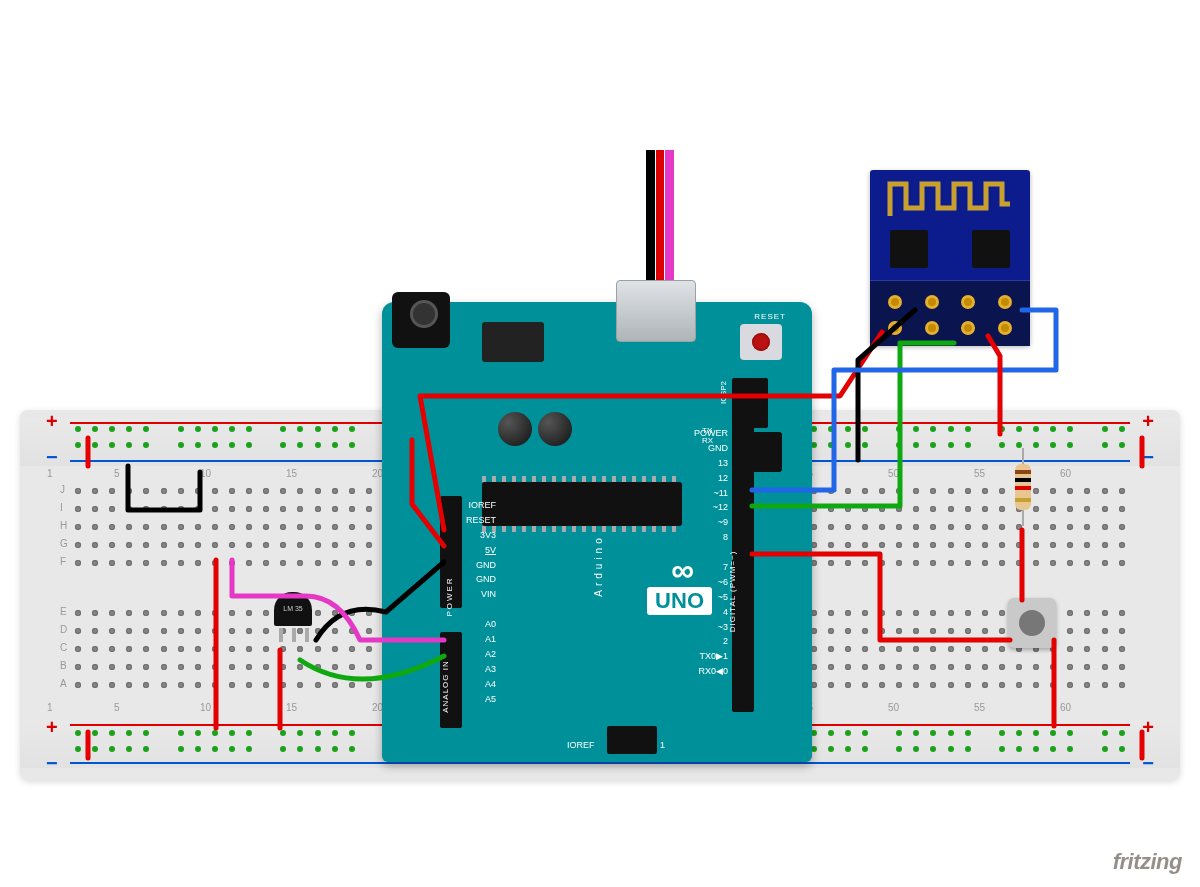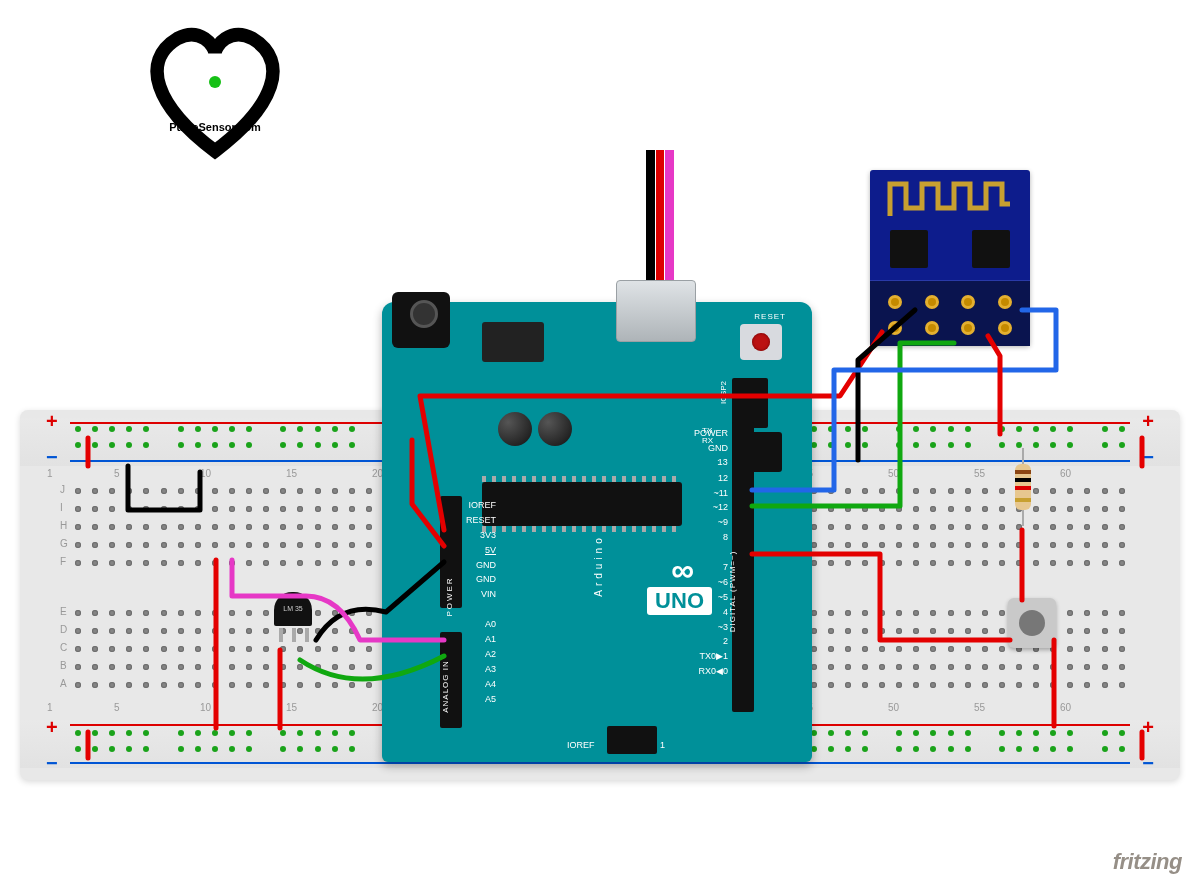--- a/index.html
+++ b/index.html
@@ -1230,27 +1230,20 @@
         <span class="row-label" style="top: 128px; left: 40px;">G</span>
         <span class="row-label" style="top: 146px; left: 40px;">F</span>
         <span class="row-label" style="top: 196px; left: 40px;">E</span>
         <span class="row-label" style="top: 214px; left: 40px;">D</span>
         <span class="row-label" style="top: 232px; left: 40px;">C</span>
         <span class="row-label" style="top: 250px; left: 40px;">B</span>
         <span class="row-label" style="top: 268px; left: 40px;">A</span>
       </div>
   </div>
 
-  <div class="pulse-sensor">
-    <svg class="heart" viewBox="0 0 100 100">
-      <path d="M50 90 C10 60 0 30 25 15 C40 7 50 20 50 25 C50 20 60 7 75 15 C100 30 90 60 50 90 Z" fill="#fff" stroke="#000" stroke-width="9"></path>
-    </svg>
-    <div class="pulse-dot"></div>
-    <div class="pulse-text">PulseSensor.com</div>
-  </div>
   <div class="pulse-wires">
     <div class="wire-thick black"></div>
     <div class="wire-thick red"></div>
     <div class="wire-thick pink"></div>
   </div>
 
   <div class="arduino">
     <div class="barrel"></div>
     <div class="usb-port"></div>
     <div class="reg-chip"></div>
@@ -1282,21 +1275,21 @@
         <div style="height: 14.9px;">A0</div>
         <div style="height: 14.9px;">A1</div>
         <div style="height: 14.9px;">A2</div>
         <div style="height: 14.9px;">A3</div>
         <div style="height: 14.9px;">A4</div>
         <div style="height: 14.9px;">A5</div>
       </div>
     <div class="pin-label-col" style="right:84px;top:124px" id="right-pins">
         <div style="height: 14.9px;">POWER</div>
         <div style="height: 14.9px;">GND</div>
-        <div style="height: 14.9px; font-family: Liberation Mono, monospace;">13</div>
+        <div style="height: 14.9px;">13</div>
         <div style="height: 14.9px;">12</div>
         <div style="height: 14.9px;">~11</div>
         <div style="height: 14.9px;">~12</div>
         <div style="height: 14.9px;">~9</div>
         <div style="height: 14.9px;">8</div>
         <div style="height: 14.9px;"></div>
         <div style="height: 14.9px;">7</div>
         <div style="height: 14.9px;">~6</div>
         <div style="height: 14.9px;">~5</div>
         <div style="height: 14.9px;">4</div>

